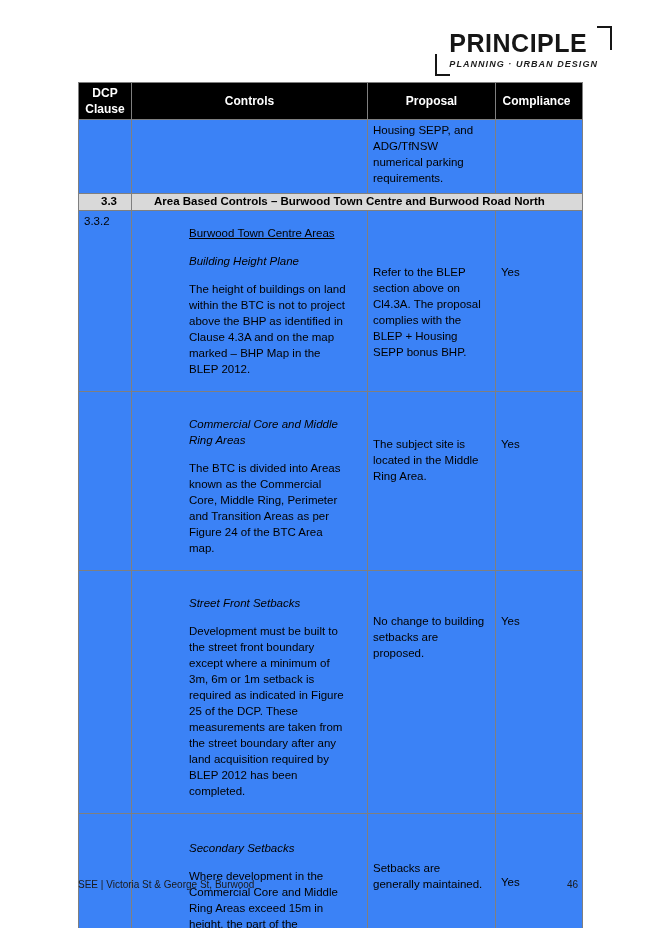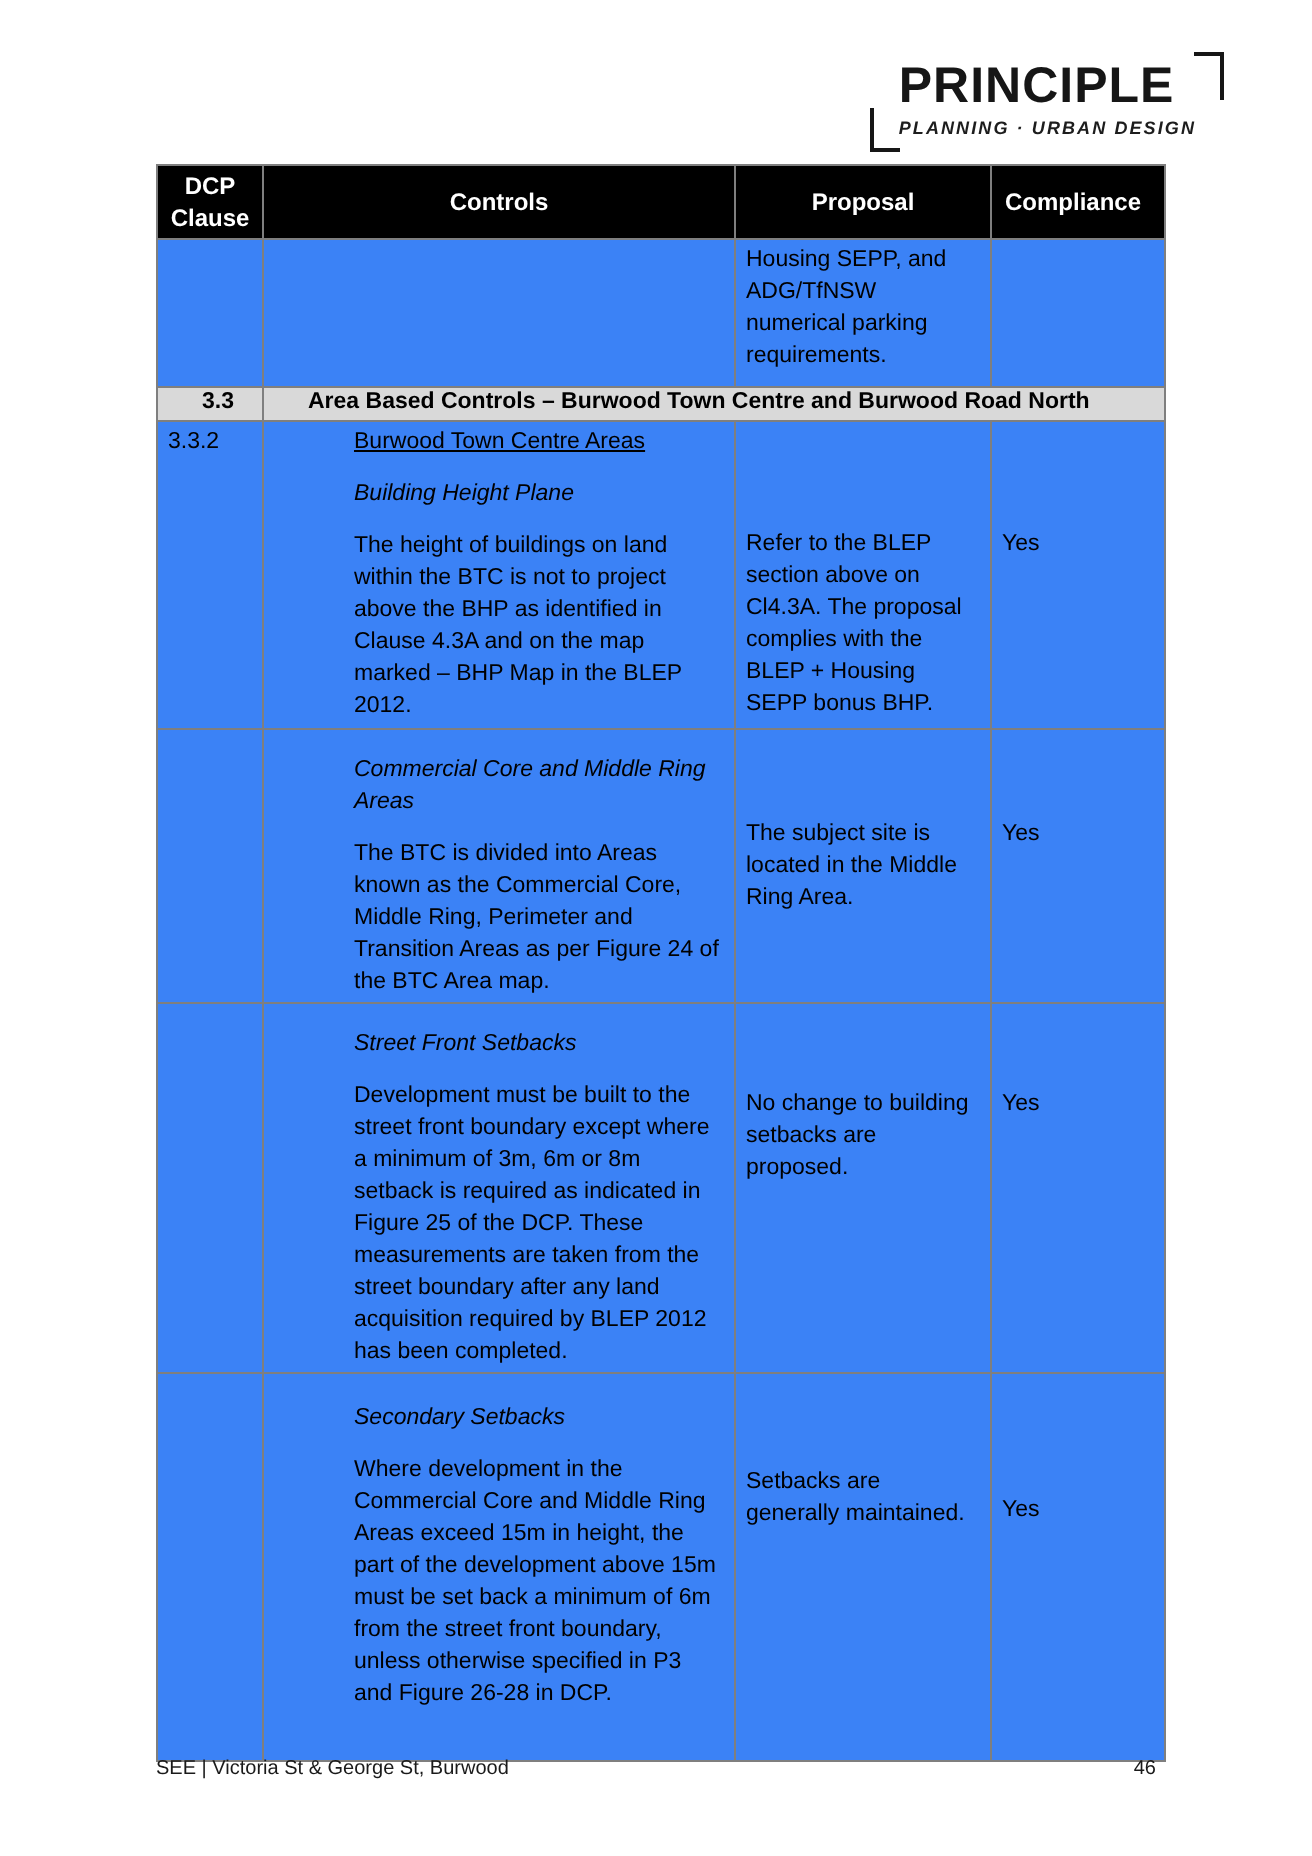--- a/index.html
+++ b/index.html
@@ -45,21 +45,21 @@
 
   .row-b .c-proposal, .row-b .c-compliance { padding-top: 53px; }
   .row-c .c-controls { padding-top: 12px; }
   .row-c .c-proposal, .row-c .c-compliance { padding-top: 44px; }
   .row-d .c-controls { padding-top: 12px; }
   .row-d .c-proposal, .row-d .c-compliance { padding-top: 42px; }
   .row-e .c-controls { padding-top: 14px; }
   .row-e .c-proposal { padding-top: 46px; }
   .row-e .c-compliance { padding-top: 60px; }
 
-  .para { margin: 0; padding-left: 40px; }
+  .para { margin: 12px; padding-left: 40px; }
   .para + .para { margin-top: 10px; }
   .para.underline { text-decoration: underline; }
   .para.italic { font-style: italic; }
 
   
   .footer { position: absolute; left: 78px; top: 879px; width: 500px;
             display: flex; justify-content: space-between;
             font-size: 10px; color: #1a1a1a; }
 </style>
 </head>
@@ -111,21 +111,21 @@
           <div class="para italic">Commercial Core and Middle Ring Areas</div>
           <div class="para normal">The BTC is divided into Areas known as the Commercial Core, Middle Ring, Perimeter and Transition Areas as per Figure 24 of the BTC Area map.</div>
         </div>
         <div class="cell c-proposal">The subject site is located in the Middle Ring Area.</div>
         <div class="cell c-compliance">Yes</div>
       </div>
       <div class="trow row-d">
         <div class="cell c-clause"></div>
         <div class="cell c-controls">
           <div class="para italic">Street Front Setbacks</div>
-          <div class="para normal">Development must be built to the street front boundary except where a minimum of 3m, 6m or 8m setback is required as indicated in Figure 25 of the DCP. These measurements are taken from the street boundary after any land acquisition required by BLEP 2012 has been completed.</div>
+          <div class="para normal">Development must be built to the street front boundary except where a minimum of 3m, 6m or 1m setback is required as indicated in Figure 25 of the DCP. These measurements are taken from the street boundary after any land acquisition required by BLEP 2012 has been completed.</div>
         </div>
         <div class="cell c-proposal">No change to building setbacks are proposed.</div>
         <div class="cell c-compliance">Yes</div>
       </div>
       <div class="trow row-e">
         <div class="cell c-clause"></div>
         <div class="cell c-controls">
           <div class="para italic">Secondary Setbacks</div>
           <div class="para normal">Where development in the Commercial Core and Middle Ring Areas exceed 15m in height, the part of the development above 15m must be set back a minimum of 6m from the street front boundary, unless otherwise specified in P3 and Figure 26-28 in DCP.</div>
         </div>

